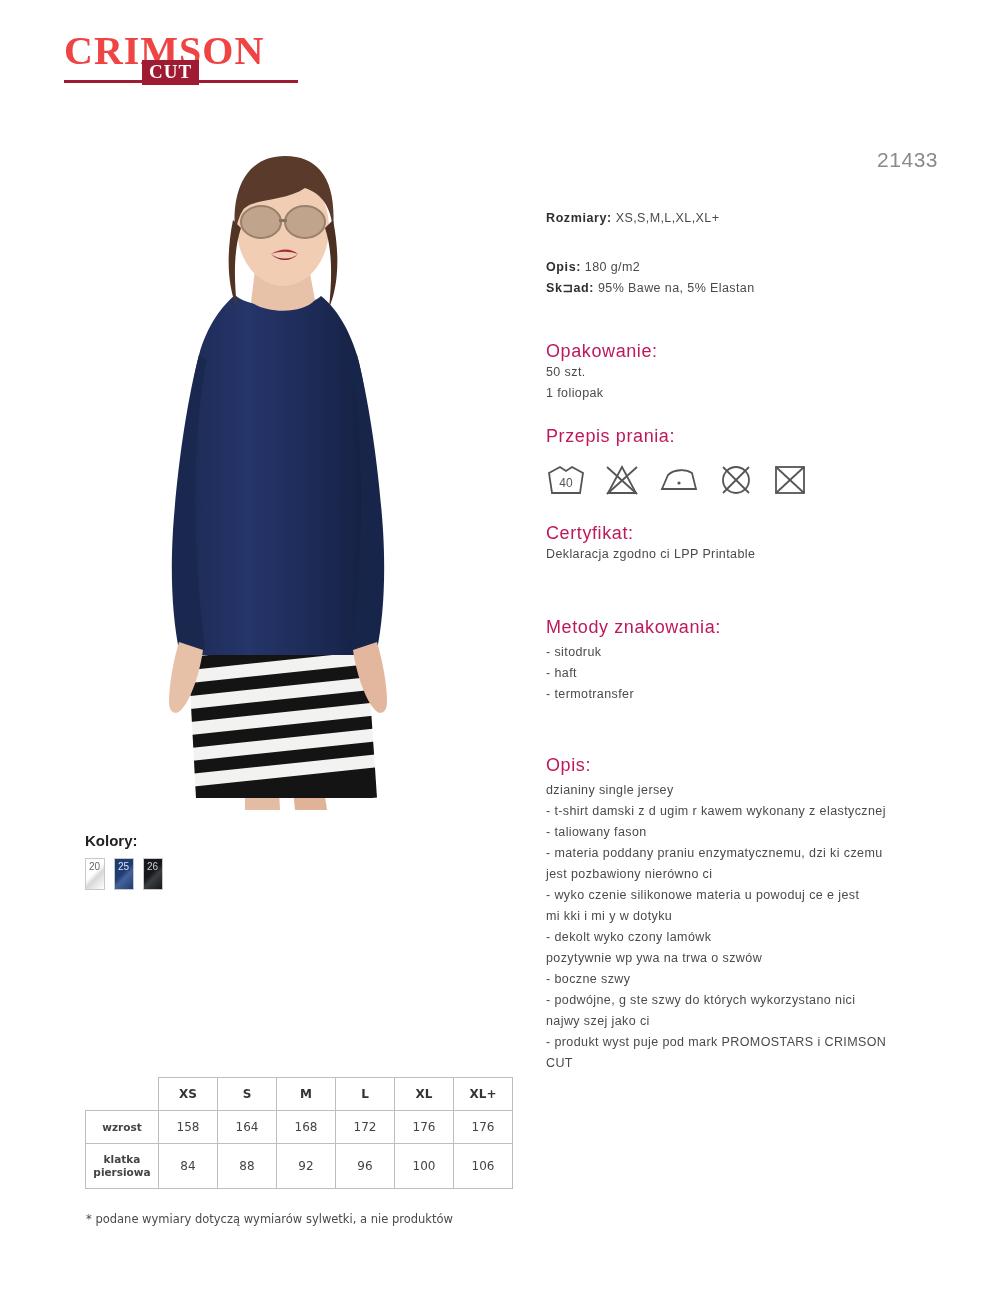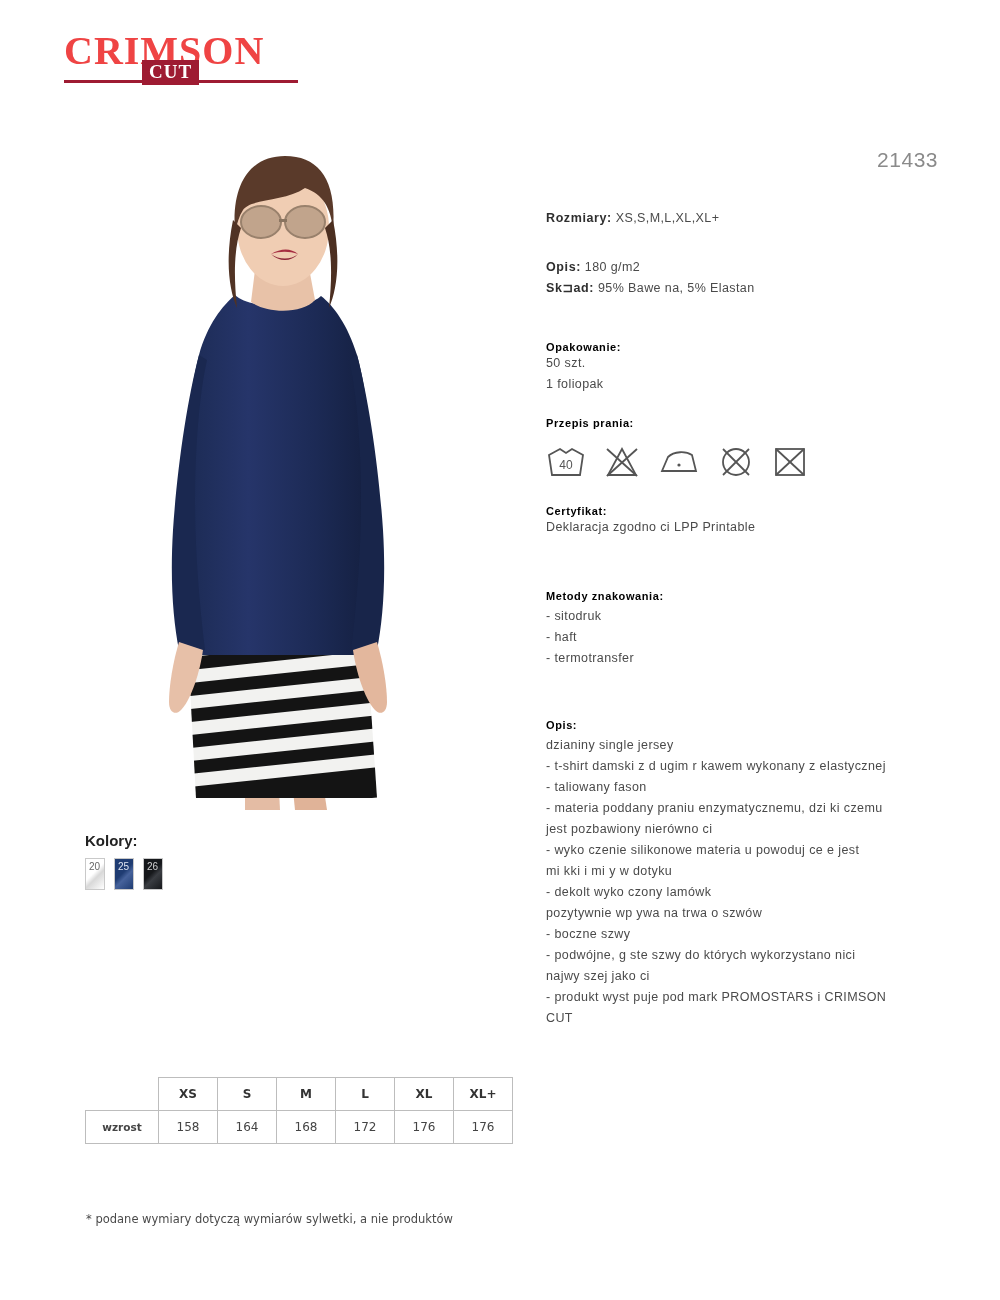--- a/index.html
+++ b/index.html
@@ -129,23 +129,23 @@
   .spec {
     font-size: 12.5px;
     color: #4a4a4a;
     line-height: 21px;
     letter-spacing: 0.4px;
   }
   .spec b { color: #2f2f2f; letter-spacing: 0.6px; }
   .block-sizes { margin-top: 36px; }
   .block-weight { margin-top: 28px; }
   .hdr {
-    font-size: 11px;
-    font-weight: bold;
-    color: #000000;
+    font-size: 18px;
+    font-weight: normal;
+    color: #be185d;
     letter-spacing: 0.6px;
   }
   .block-pack { margin-top: 42px; }
   .block-wash { margin-top: 22px; }
   .wash-icons {
     margin-top: 16px;
     display: flex;
     gap: 18px;
     align-items: center;
   }
@@ -384,16 +384,25 @@
   </tr>
   <tr>
     <td class="rowlabel">wzrost</td>
     <td>158</td>
     <td>164</td>
     <td>168</td>
     <td>172</td>
     <td>176</td>
     <td>176</td>
   </tr>
+  <tr>
+    <td class="rowlabel">klatka piersiowa</td>
+    <td>84</td>
+    <td>88</td>
+    <td>92</td>
+    <td>96</td>
+    <td>100</td>
+    <td>106</td>
+  </tr>
 </tbody>
   </table>
 
 <div class="note">* podane wymiary dotyczą wymiarów sylwetki, a nie produktów</div>
 
 </body></html>

